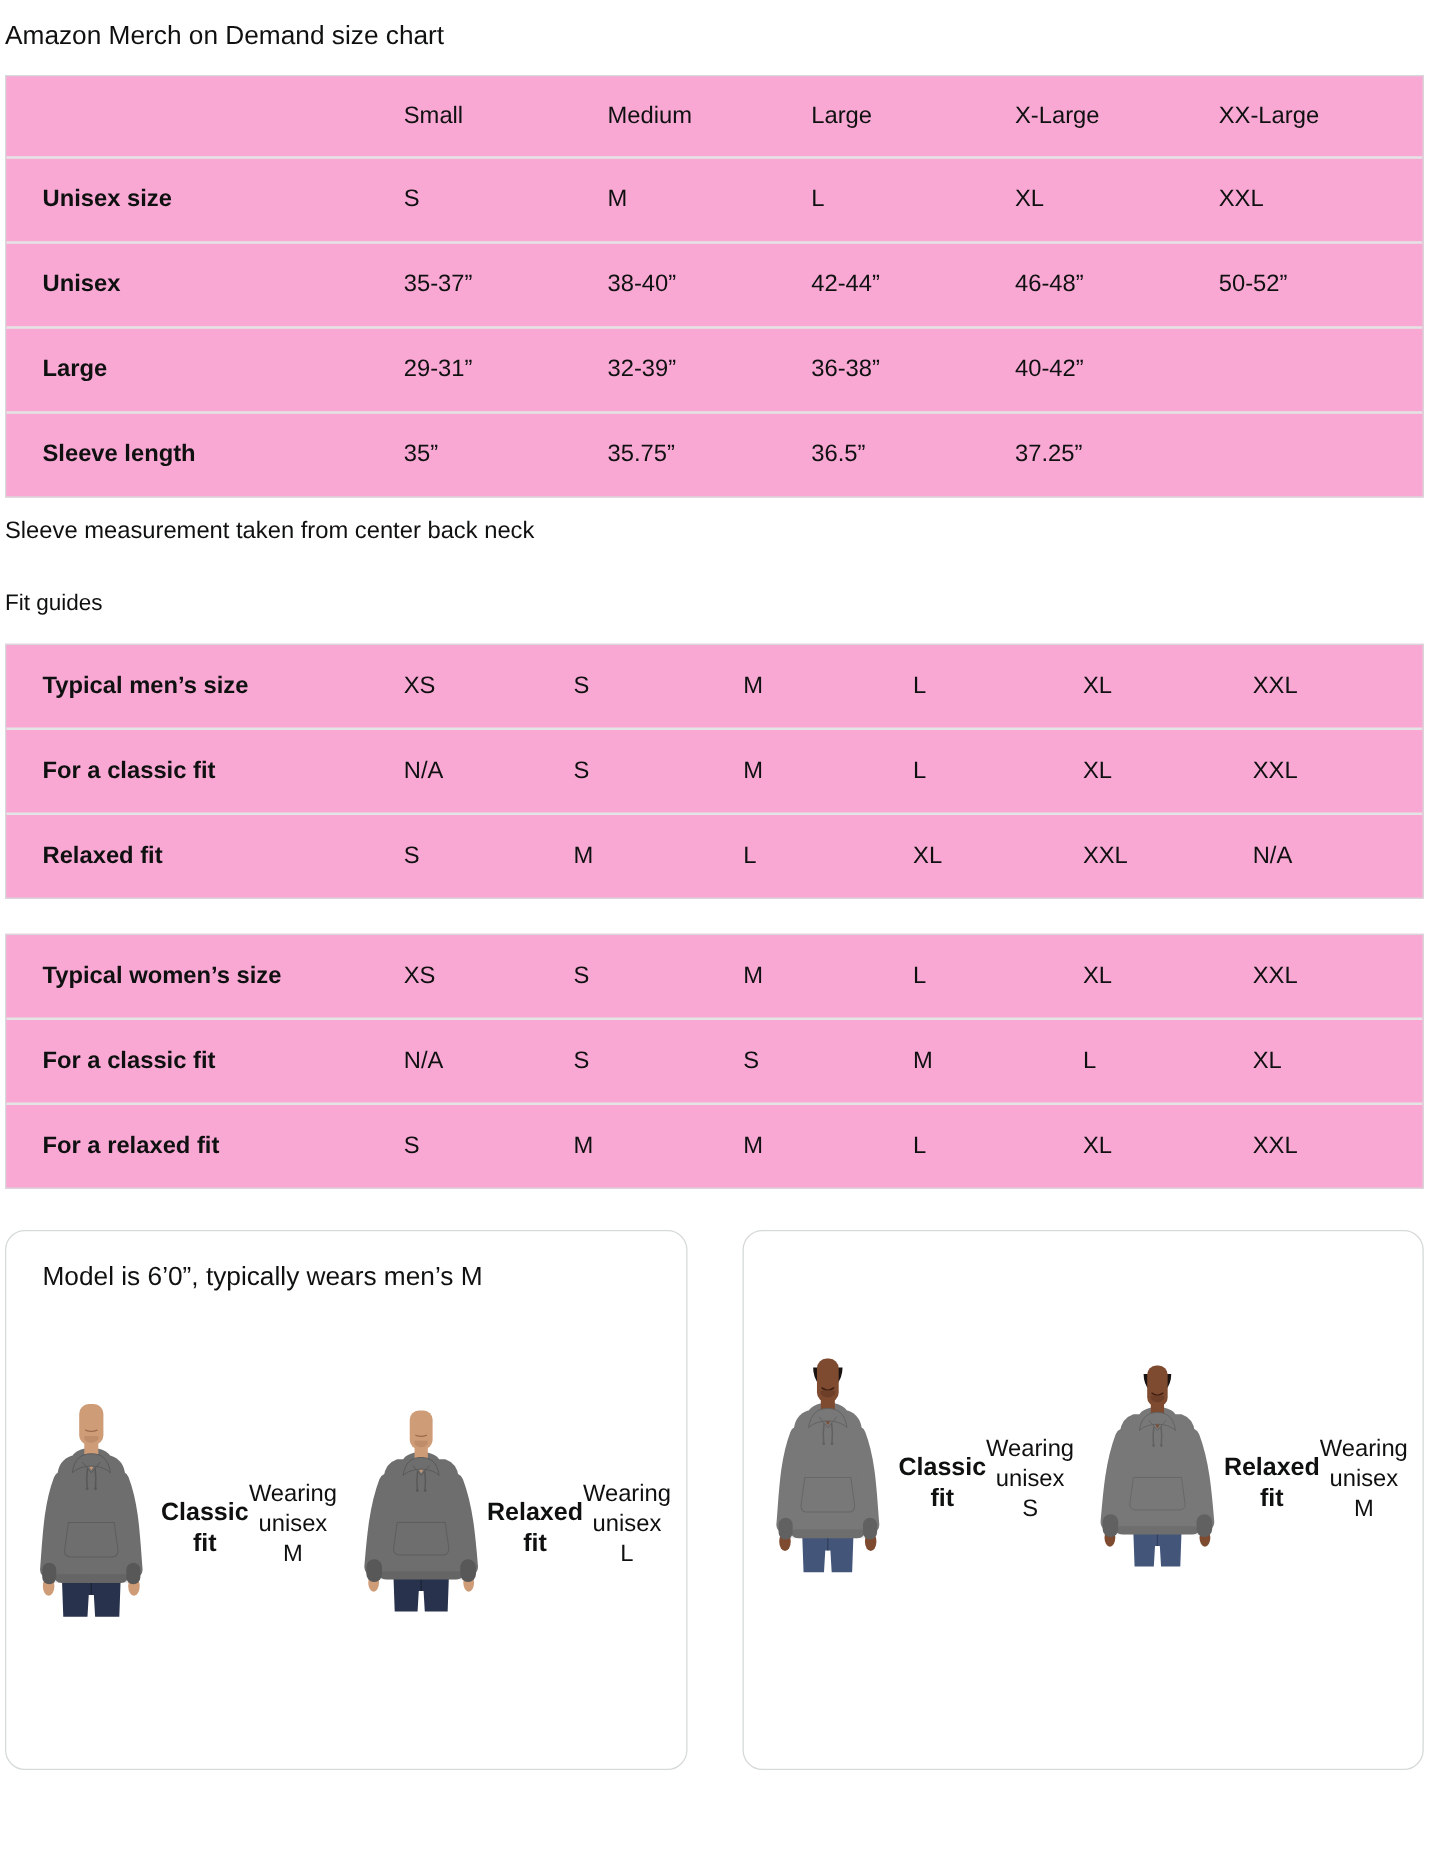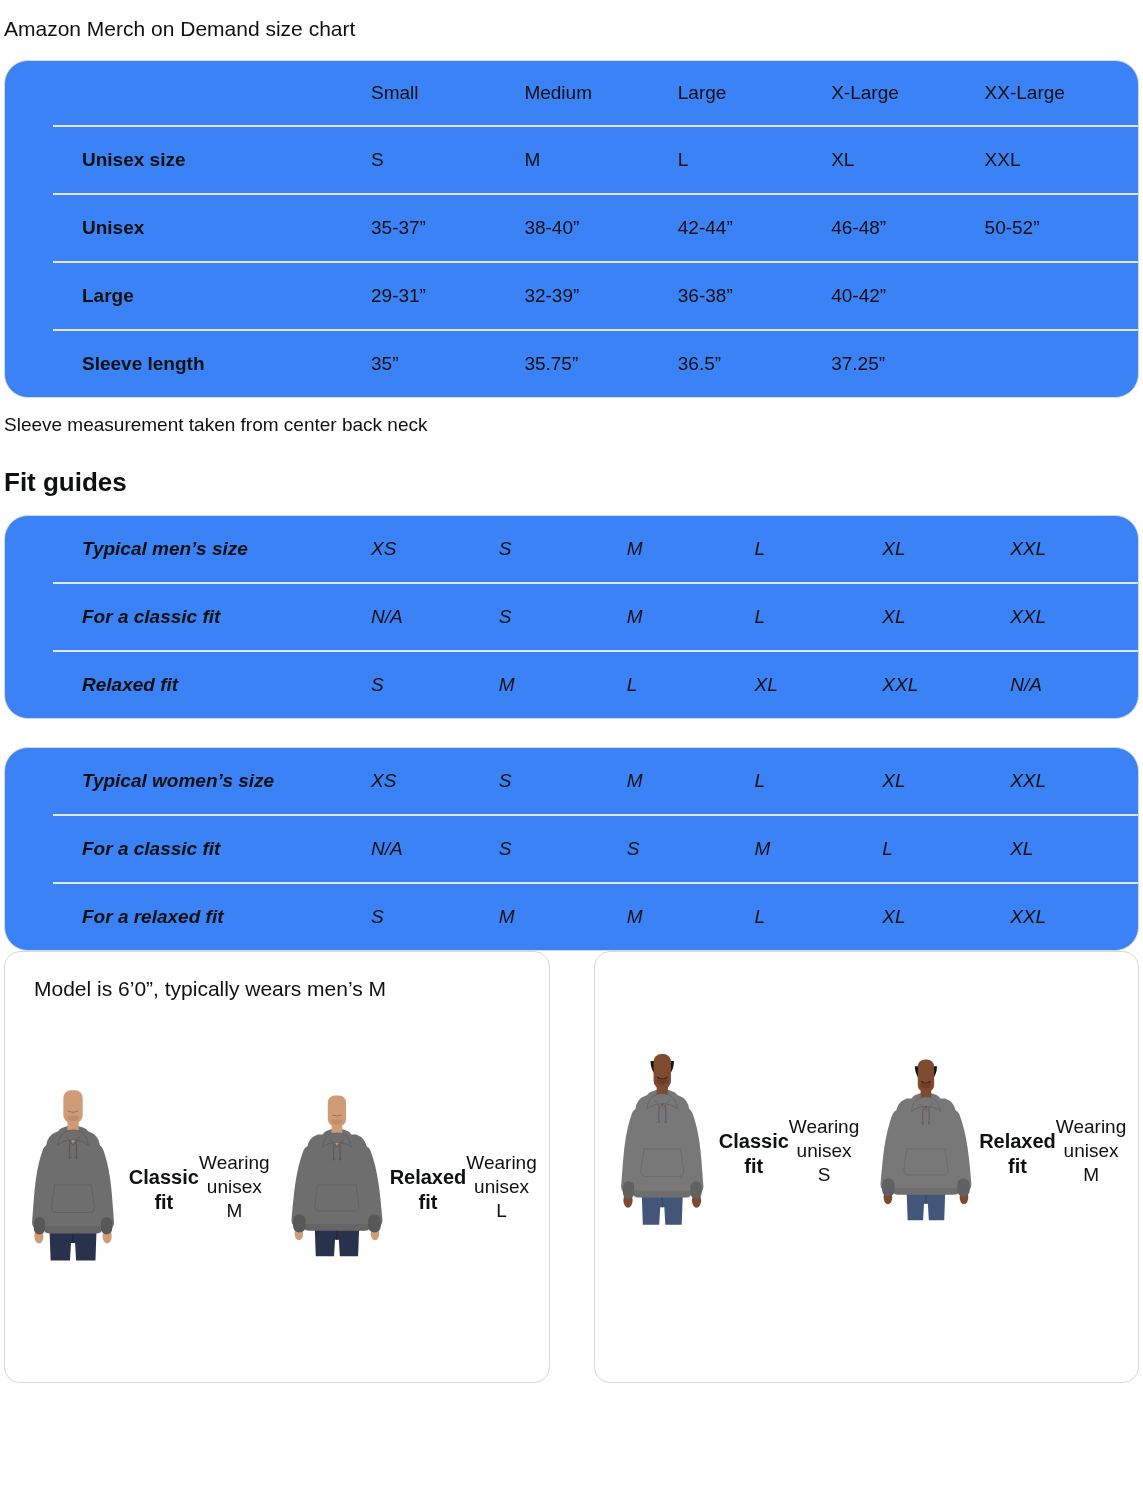--- a/index.html
+++ b/index.html
@@ -14,60 +14,60 @@
   .page-title{
     font-size:21px;
     line-height:26px;
     padding-top:16px;
     margin-bottom:18px;
     font-weight:400;
   }
 
   .tbl{
     border:1.5px solid #d5d9d9;
-    border-radius:24px;
-    background:#3b82f6;
+    border-radius:0;
+    background:#f9a8d4;
     overflow:hidden;
-    padding-left:48px;
   }
   .trow{
     display:grid;
     grid-template-columns:318px repeat(5,1fr);
     border-top:2px solid #e3e5e5;
     align-items:center;
   }
-  .trow.cols7{grid-template-columns:318px repeat(6,1fr);font-style:italic;}
+  .trow.cols7{grid-template-columns:318px repeat(6,1fr);}
   .trow:first-child{border-top:none;}
   .tcell{
     font-size:19px;
     line-height:26px;
     padding:20px 8px 20px 0;
     white-space:nowrap;
   }
   .tcell.head{padding:19px 8px 19px 0;}
   .tcell.rowlabel{padding-left:29px;font-weight:700;}
   .tcell.corner{padding-left:29px;}
 
   .note{
     font-size:19px;
     line-height:24px;
     margin-top:15px;
   }
   .section-heading{
-    font-size:26px;
+    font-size:18px;
     line-height:28px;
     margin-top:31px;
     margin-bottom:19px;
-    font-weight:700;
+    font-weight:400;
   }
   .tbl + .tbl{margin-top:28px;}
 
   .cards{
     display:flex;
     gap:44px;
+    margin-top:33px;
   }
   .card{
     flex:1;
     border:1.5px solid #d5d9d9;
     border-radius:16px;
     padding:24px 0 26px;
     background:#fff;
   }
   .card-title{
     font-size:21px;

